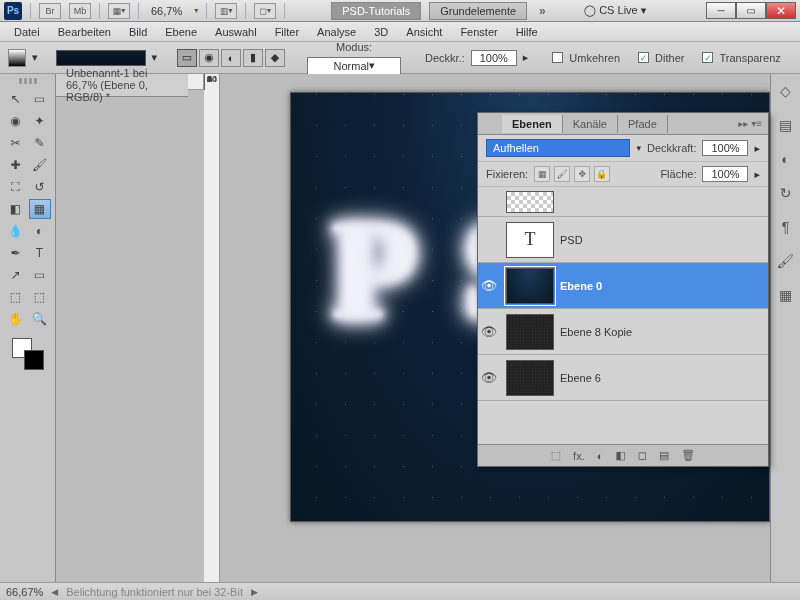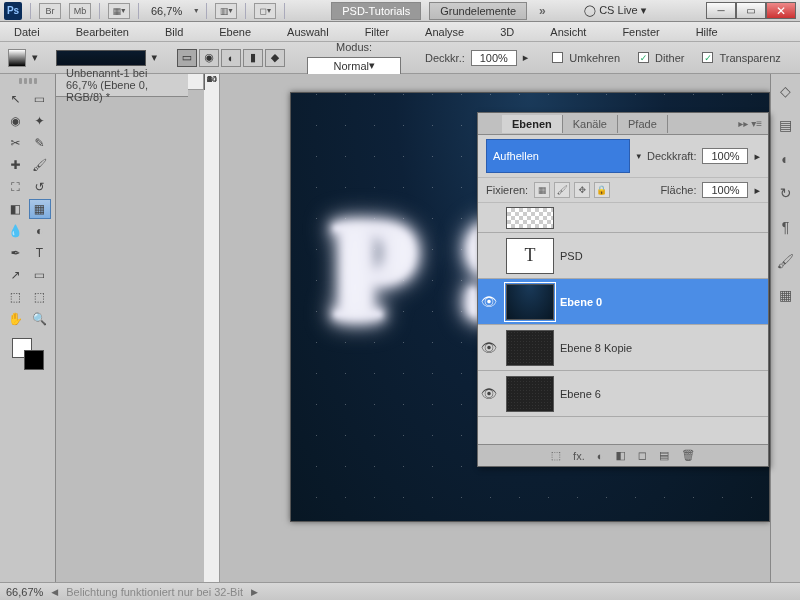--- a/index.html
+++ b/index.html
@@ -16,21 +16,21 @@
 .titlebar .crumb.active { background: #999; color: #fff; }
 .titlebar .dblarrow { font-size: 12px; color: #666; padding: 0 4px; font-weight: bold;}
 .titlebar .cslive { padding: 2px 8px; }
 .winctl { margin-left: auto; display: flex; gap: 0; }
 .winbtn { width: 30px; height: 17px; border: 1px solid #666; display: flex; align-items: center; justify-content: center; font-size: 10px; }
 .winbtn.min { background: linear-gradient(#fafafa,#d0d0d0); }
 .winbtn.max { background: linear-gradient(#fafafa,#d0d0d0); }
 .winbtn.close { background: linear-gradient(#e88,#c33); color: #fff; font-size: 12px; }
 
 
-.menubar { height: 20px; background: linear-gradient(#e8e8e8,#d8d8d8); border-bottom: 1px solid #aaa; display: flex; align-items: center; padding: 0 6px; gap: 20px; }
+.menubar { height: 20px; background: linear-gradient(#e8e8e8,#d8d8d8); border-bottom: 1px solid #aaa; display: flex; align-items: center; padding: 0 6px; gap: 2px; }
 .menubar span { padding: 2px 8px; font-size: 11px; color: #333; }
 
 
 .optbar { height: 32px; background: linear-gradient(#d9d9d9,#c9c9c9); border-bottom: 1px solid #999; display: flex; align-items: center; padding: 0 8px; gap: 6px; font-size: 11px; }
 .grbox { width: 18px; height: 18px; border: 1px solid #888; background: linear-gradient(#fff,#000); }
 .gradprev { width: 90px; height: 16px; border: 1px solid #555; background: linear-gradient(180deg,#0a1a2d,#081522 60%,#061020); }
 .grtype { display: flex; gap: 2px; }
 .grtype .t { width: 20px; height: 18px; border: 1px solid #888; background: #ccc; display: flex; align-items: center; justify-content: center; }
 .grtype .t.sel { background: #aaa; border-color: #555; }
 .modefield { display: flex; align-items: center; gap: 4px; flex-direction: column; }
@@ -78,21 +78,21 @@
 .dock { width: 30px; background: #c6c6c6; border-left: 1px solid #888; display: flex; flex-direction: column; align-items: center; padding: 6px 2px; gap: 12px; }
 .dockico { width: 22px; height: 22px; border: 1px solid transparent; display: flex; align-items: center; justify-content: center; font-size: 14px; color: #555; }
 
 
 .layerspanel { position: absolute; left: 477px; top: 112px; width: 292px; height: 355px; background: #d3d3d3; border: 1px solid #666; box-shadow: 2px 2px 6px rgba(0,0,0,.4); z-index: 50; display: flex; flex-direction: column; font-size: 11px; }
 .lp-head { height: 22px; display: flex; align-items: center; background: #c0c0c0; border-bottom: 1px solid #888; padding-left: 24px; }
 .lp-tab { padding: 3px 10px; border-right: 1px solid #888; color: #555; }
 .lp-tab.active { background: #d3d3d3; color: #222; font-weight: bold; }
 .lp-menu { margin-left: auto; padding: 0 6px; font-size: 10px; color: #666;}
 .lp-row { padding: 4px 8px; display: flex; align-items: center; gap: 6px; border-bottom: 1px solid #bbb; }
-.blendsel { flex: 1; height: 18px; background: #3a7de0; color: #fff; border: 1px solid #2a5db0; padding: 16px 6px; display: flex; align-items: center; }
+.blendsel { flex: 1; height: 18px; background: #3a7de0; color: #fff; border: 1px solid #2a5db0; padding: 0 6px; display: flex; align-items: center; }
 .lbl { font-size: 11px; color: #444; }
 .lockicons { display: flex; gap: 4px; }
 .locki { width: 16px; height: 16px; border: 1px solid #aaa; background: #ddd; display: flex; align-items: center; justify-content: center; font-size: 9px; color: #666;}
 .layer-list { flex: 1; overflow: auto; background: #d3d3d3; }
 .layer { display: flex; align-items: center; height: 46px; border-bottom: 1px solid #aaa; background: #d3d3d3; }
 .layer.sel { background: #4b8de6; color: #fff; }
 .eye { width: 22px; text-align: center; font-size: 13px; color: #444; }
 .layer.sel .eye { color: #fff; }
 .thumb { width: 48px; height: 36px; border: 1px solid #555; margin: 0 6px; background: #fff; display: flex; align-items: center; justify-content: center; }
 .thumb.checker { background-image: linear-gradient(45deg,#ccc 25%,transparent 25%,transparent 75%,#ccc 75%),linear-gradient(45deg,#ccc 25%,#fff 25%,#fff 75%,#ccc 75%); background-size: 8px 8px; background-position: 0 0,4px 4px; }

